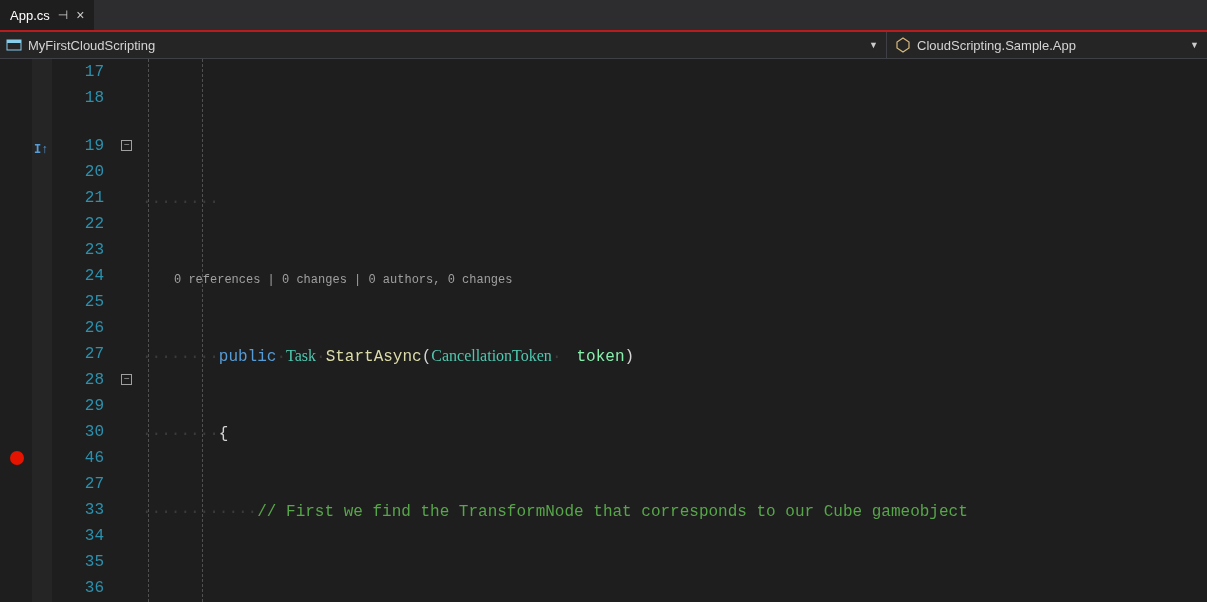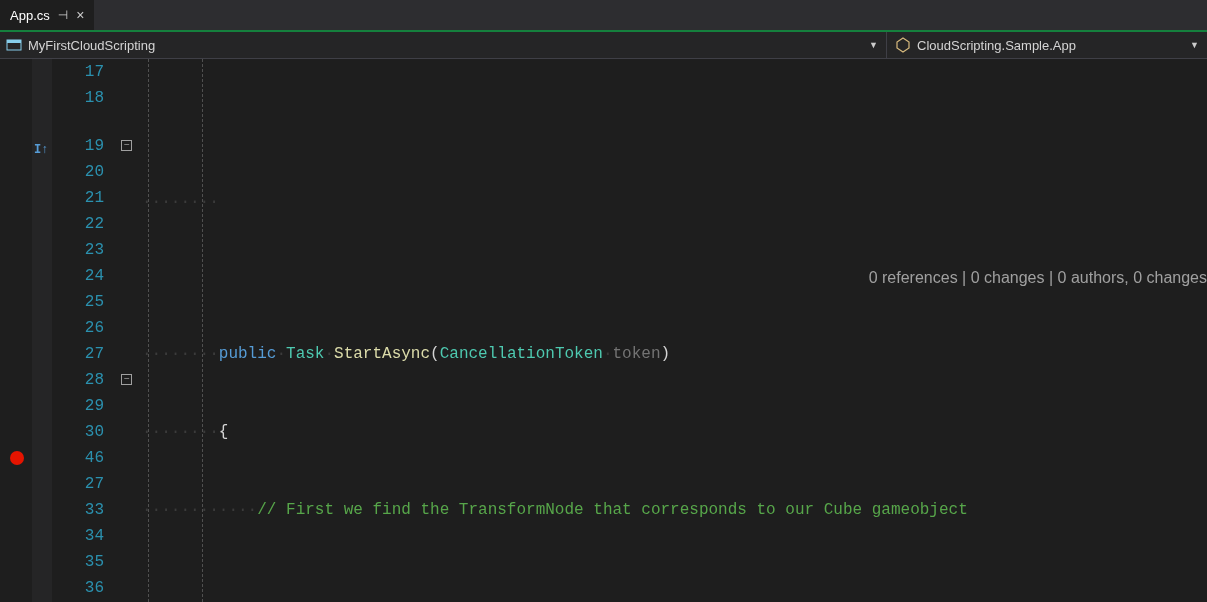--- a/index.html
+++ b/index.html
@@ -10,21 +10,21 @@
     color: #d4d4d4;
     width: 1207px;
     height: 602px;
     overflow: hidden;
   }
   .tab-bar {
     background: #2d2d30;
     height: 32px;
     display: flex;
     align-items: stretch;
-    border-bottom: 2px solid #15803d;
+    border-bottom: 2px solid #b91c1c;
   }
   .tab {
     background: #1e1e1e;
     padding: 0 10px;
     display: flex;
     align-items: center;
     gap: 8px;
     color: #fff;
   }
   .tab .pin { color: #ccc; font-size: 12px; }
@@ -126,31 +126,30 @@
   .guide {
     position: absolute;
     top: 0;
     bottom: 0;
     border-left: 1px dashed #505050;
   }
   .guide.g1 { left: 10px; }
   .guide.g2 { left: 64px; }
   .ws { color: #3b3b3b; }
   .kw { color: #569cd6; }
-  .type { color: #4ec9b0; }
+  .type { color: #4ec9b0; font-family: Liberation Serif, serif; }
   .method { color: #dcdcaa; }
-  .param { color: #737373; }
+  .param { color: #86efac; margin-left: 15px; }
   .comment { color: #57a64a; }
   .xmlcomment { color: #608b4e; }
   .codelens {
     color: #a0a0a0;
-    font-size: 16px;
-    font-family: Liberation Sans, sans-serif;
+    font-size: 12px;
+    font-family: Liberation Mono, monospace;
     line-height: 22px;
-    text-align: right;
   }
   .ln-row { height: 26px; }
   .code-row { height: 26px; }
 </style>
 </head>
 <body>
 
 <div class="tab-bar">
   <div class="tab">
     <span>App.cs</span>

